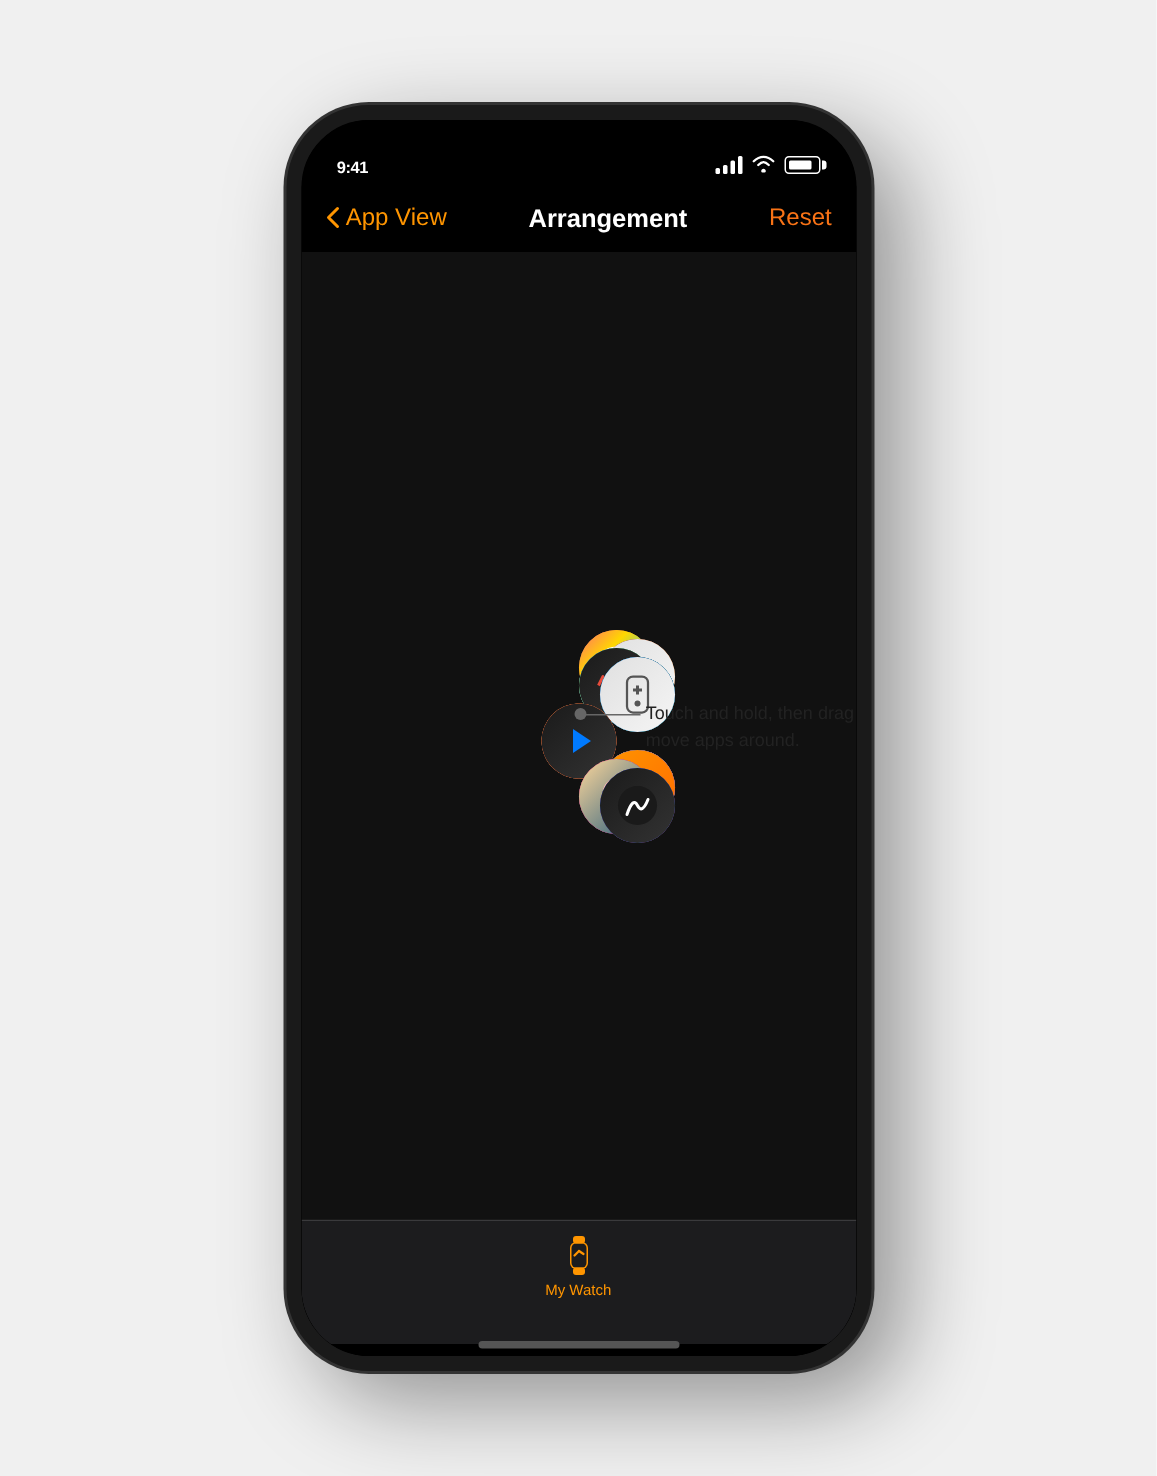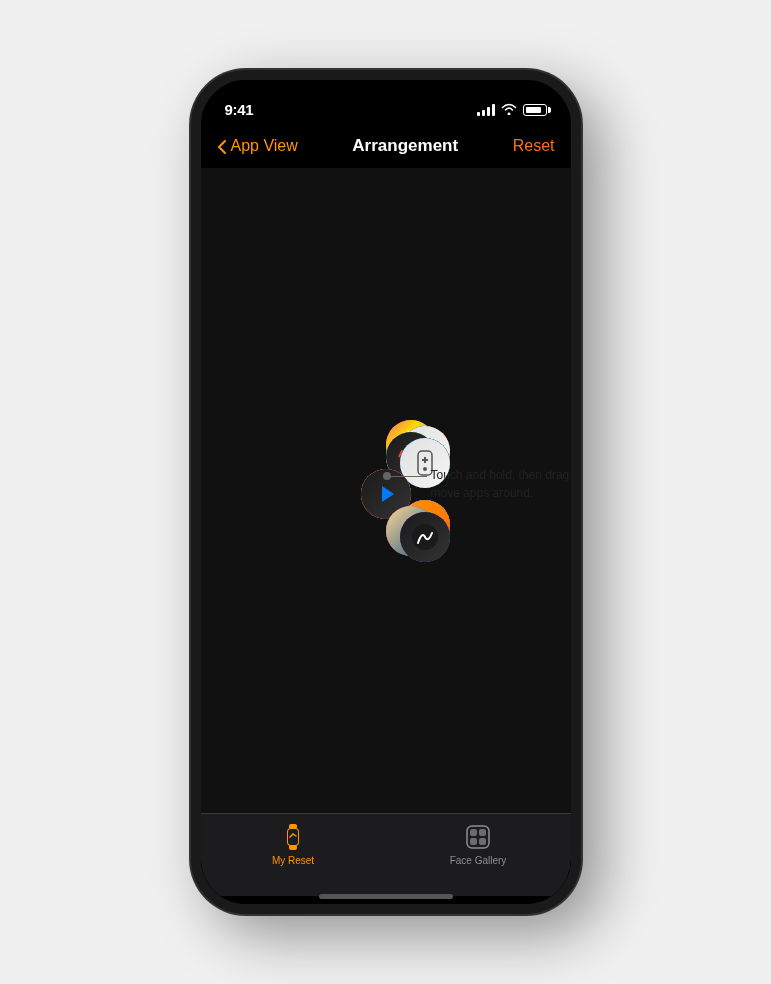--- a/index.html
+++ b/index.html
@@ -79,21 +79,21 @@
       height: 44px;
       display: flex;
       align-items: flex-end;
       justify-content: space-between;
       padding: 0 24px 6px;
       position: relative;
       z-index: 50;
     }
 
     .status-time {
-      font-size: 15px;
+      font-size: 11px;
       font-weight: 600;
       color: #fff;
       letter-spacing: -0.3px;
     }
 
     .status-icons {
       display: flex;
       align-items: center;
       gap: 6px;
     }
@@ -152,21 +152,21 @@
       align-items: center;
       justify-content: space-between;
       padding: 0 16px;
       background: #000;
     }
 
     .nav-back {
       color: #FF9500;
       font-size: 16px;
       display: flex;
-      align-items: flex-end;
+      align-items: flex-start;
       gap: 4px;
       cursor: pointer;
     }
 
     .nav-title {
       color: #fff;
       font-size: 17px;
       font-weight: 600;
     }
 
@@ -659,35 +659,23 @@
           <div class="tab-icon-wrap">
             <svg width="28" height="32" viewBox="0 0 28 32" fill="none">
               <rect x="8" y="7" width="12" height="18" rx="4" fill="#FF9500"></rect>
               <rect x="9" y="8" width="10" height="16" rx="3" fill="#1c1c1e"></rect>
               <rect x="10" y="3" width="8" height="5" rx="2" fill="#FF9500"></rect>
               <rect x="10" y="24" width="8" height="5" rx="2" fill="#FF9500"></rect>
               <line x1="11" y1="16" x2="14" y2="13" stroke="#FF9500" stroke-width="1.5" stroke-linecap="round"></line>
               <line x1="14" y1="13" x2="17" y2="15" stroke="#FF9500" stroke-width="1.5" stroke-linecap="round"></line>
             </svg>
           </div>
-          <span class="tab-label active">My Reset</span>
+          <span class="tab-label active">My Watch</span>
         </div>
 
-        <div class="tab-item">
-          <div class="tab-icon-wrap">
-            <svg width="28" height="28" viewBox="0 0 28 28" fill="none">
-              <rect x="3" y="3" width="22" height="22" rx="5" stroke="#8e8e93" stroke-width="1.5" fill="none"></rect>
-              <rect x="6" y="6" width="7" height="7" rx="2" fill="#8e8e93" opacity="0.7"></rect>
-              <rect x="15" y="6" width="7" height="7" rx="2" fill="#8e8e93" opacity="0.7"></rect>
-              <rect x="6" y="15" width="7" height="7" rx="2" fill="#8e8e93" opacity="0.7"></rect>
-              <rect x="15" y="15" width="7" height="7" rx="2" fill="#8e8e93" opacity="0.7"></rect>
-            </svg>
-          </div>
-          <span class="tab-label inactive">Face Gallery</span>
-        </div>
 
       </div>
 
       <div class="home-indicator">
         <div class="home-bar"></div>
       </div>
 
     </div>
   </div>
 

